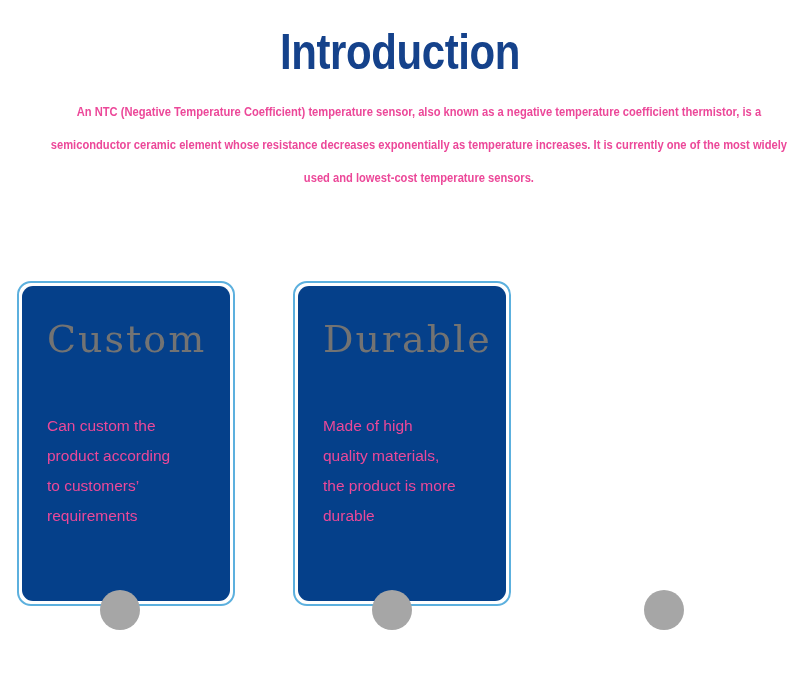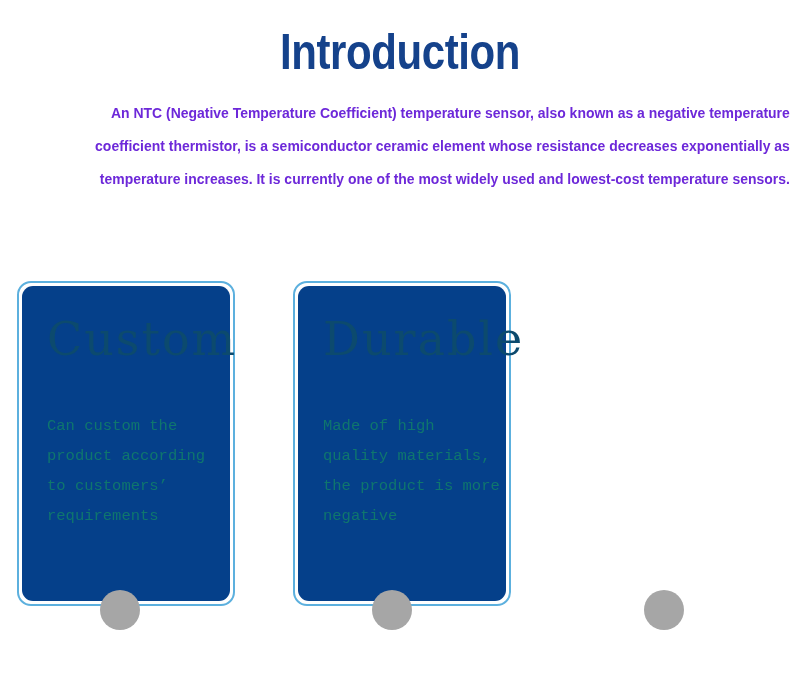--- a/index.html
+++ b/index.html
@@ -40,24 +40,24 @@
   }
 
   
   .intro-paragraph {
     position: absolute;
     left: 48px;
     top: 96px;
     width: 742px;
     font-family: "Liberation Sans", sans-serif;
     font-weight: bold;
-    font-size: 15px;
+    font-size: 12px;
     line-height: 33px;
-    color: #6d28d9;
-    text-align: right;
+    color: #ec4899;
+    text-align: center;
   }
   .intro-inner {
     display: block;
     transform: scaleX(0.93);
     transform-origin: left top;
     width: 107.5%;
   }
 
   
   .cards-row {
@@ -100,36 +100,36 @@
     width: 100%;
     height: 100%;
     overflow: visible;
   }
 
   .card-title {
     position: absolute;
     left: 28px;
     top: 34px;
     font-family: "DejaVu Serif", "Liberation Serif", serif;
-    font-size: 46px;
+    font-size: 38px;
     line-height: 44px;
     letter-spacing: 2px;
-    color: #0c4a6e;
+    color: #737373;
     white-space: nowrap;
   }
 
   .card-body {
     position: absolute;
     left: 28px;
     top: 128px;
     width: 215px;
-    font-family: Liberation Mono, monospace;
+    font-family: Liberation Sans, sans-serif;
     font-size: 15.5px;
     line-height: 30px;
-    color: #0f766e;
+    color: #ec4899;
     white-space: pre-line;
   }
 
   .card-dot {
     position: absolute;
     width: 40px;
     height: 40px;
     border-radius: 50%;
     background: #a6a6a6;
     top: 309px;
@@ -162,21 +162,21 @@
       </div>
     </div>
 
     <div class="feature-card card-2">
       <div class="card-fill"></div>
       <div class="card-content">
         <div class="card-title">Durable</div>
         <div class="card-body">Made of high
 quality materials,
 the product is more
-negative</div>
+durable</div>
       </div>
     </div>
 
 
     <div class="card-dot dot-1"></div>
     <div class="card-dot dot-2"></div>
     <div class="card-dot dot-3"></div>
 
   </div>
 

